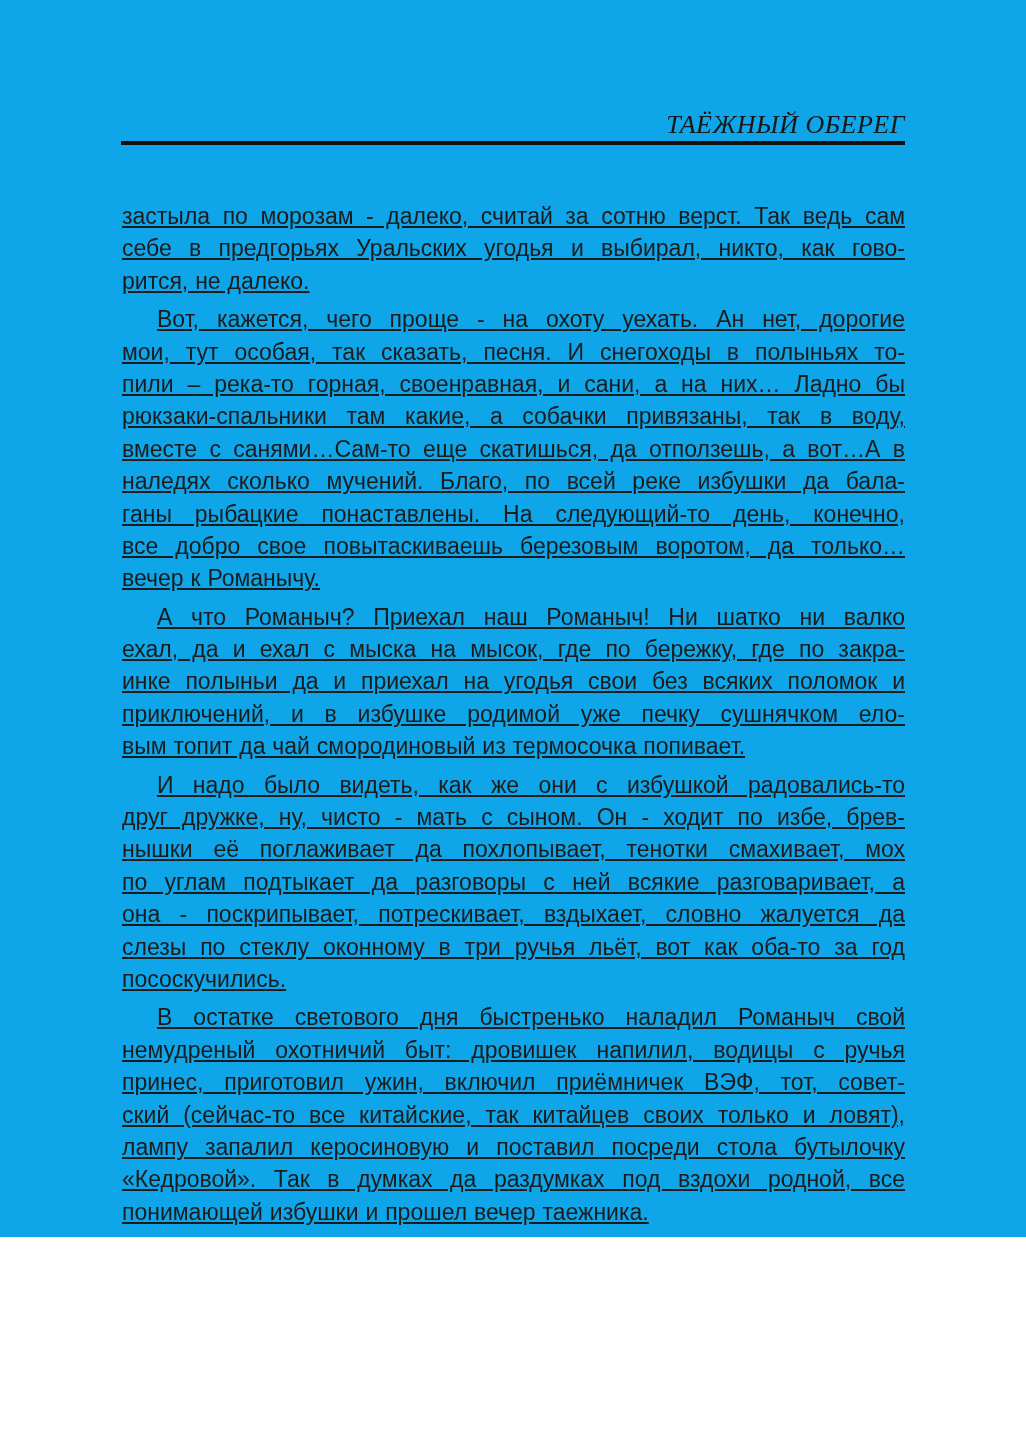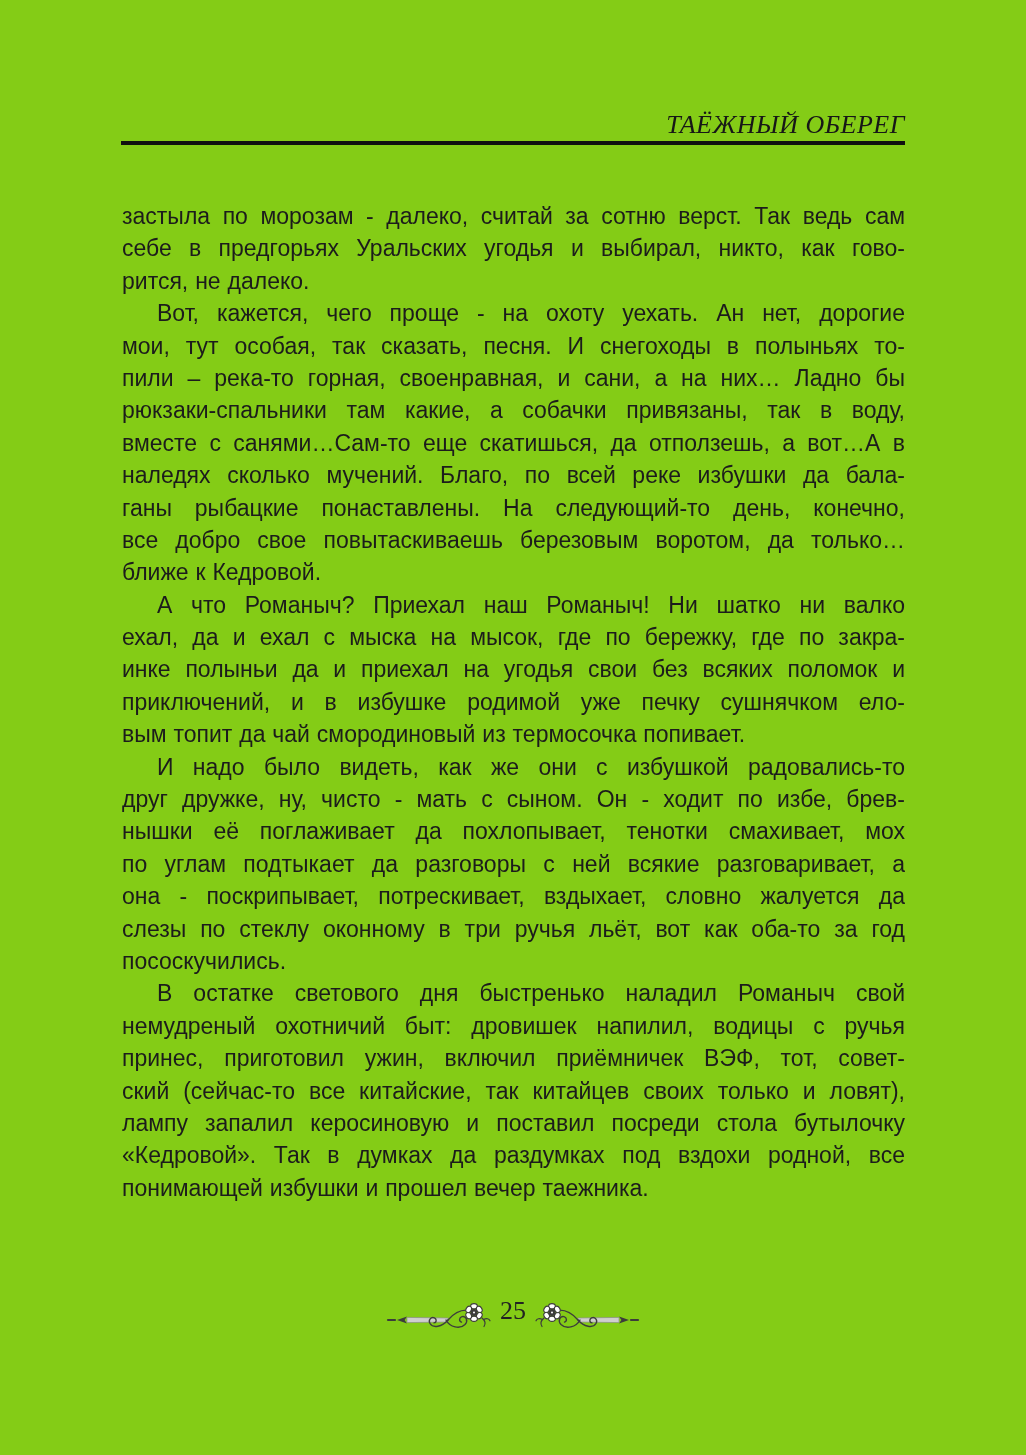--- a/index.html
+++ b/index.html
@@ -3,22 +3,22 @@
 <meta charset="utf-8">
 <style>
   html, body {
     margin: 0;
     padding: 0;
     background: #ffffff;
   }
   .page {
     position: relative;
     width: 1026px;
-    height: 1455px;
-    background: #84cc16;
+    height: 1237px;
+    background: #0ea5e9;
     overflow: hidden;
     font-family: "Liberation Sans", sans-serif;
     color: #1c1c1c;
   }
   
   .running-head {
     position: absolute;
     left: 122px;
     width: 783px;
     top: 110px;
@@ -40,33 +40,35 @@
     background: #101010;
   }
   
   .text-block {
     position: absolute;
     left: 122px;
     top: 200px;
     width: 783px;
     font-size: 23px;
     line-height: 32.4px;
+    text-decoration: underline;
   }
   .text-block .line {
     height: 32.4px;
     overflow: hidden;
     text-align: justify;
     text-align-last: left;
     word-spacing: 0.5px;
   }
   .text-block .line.just {
     text-align-last: justify;
   }
   .text-block .line.ind {
     padding-left: 35px;
+    margin-top: 6px;
   }
   
   .footer {
     position: absolute;
     left: 0;
     top: 1298px;
     width: 1026px;
     height: 46px;
     display: flex;
     justify-content: center;
@@ -138,21 +140,21 @@
       <div class="line just">себе в предгорьях Уральских угодья и выбирал, никто, как гово-</div>
       <div class="line">рится, не далеко.</div>
       <div class="line just ind">Вот, кажется, чего проще - на охоту уехать. Ан нет, дорогие</div>
       <div class="line just">мои, тут особая, так сказать, песня. И снегоходы в полыньях то-</div>
       <div class="line just">пили – река-то горная, своенравная, и сани, а на них… Ладно бы</div>
       <div class="line just">рюкзаки-спальники там какие, а собачки привязаны, так в воду,</div>
       <div class="line just">вместе с санями…Сам-то еще скатишься, да отползешь, а вот…А в</div>
       <div class="line just">наледях сколько мучений. Благо, по всей реке избушки да бала-</div>
       <div class="line just">ганы рыбацкие понаставлены. На следующий-то день, конечно,</div>
       <div class="line just">все добро свое повытаскиваешь березовым воротом, да только…</div>
-      <div class="line">ближе к Кедровой.</div>
+      <div class="line">вечер к Романычу.</div>
       <div class="line just ind">А что Романыч? Приехал наш Романыч! Ни шатко ни валко</div>
       <div class="line just">ехал, да и ехал с мыска на мысок, где по бережку, где по закра-</div>
       <div class="line just">инке полыньи да и приехал на угодья свои без всяких поломок и</div>
       <div class="line just">приключений, и в избушке родимой уже печку сушнячком ело-</div>
       <div class="line">вым топит да чай смородиновый из термосочка попивает.</div>
       <div class="line just ind">И надо было видеть, как же они с избушкой радовались-то</div>
       <div class="line just">друг дружке, ну, чисто - мать с сыном. Он - ходит по избе, брев-</div>
       <div class="line just">нышки её поглаживает да похлопывает, тенотки смахивает, мох</div>
       <div class="line just">по углам подтыкает да разговоры с ней всякие разговаривает, а</div>
       <div class="line just">она - поскрипывает, потрескивает, вздыхает, словно жалуется да</div>

